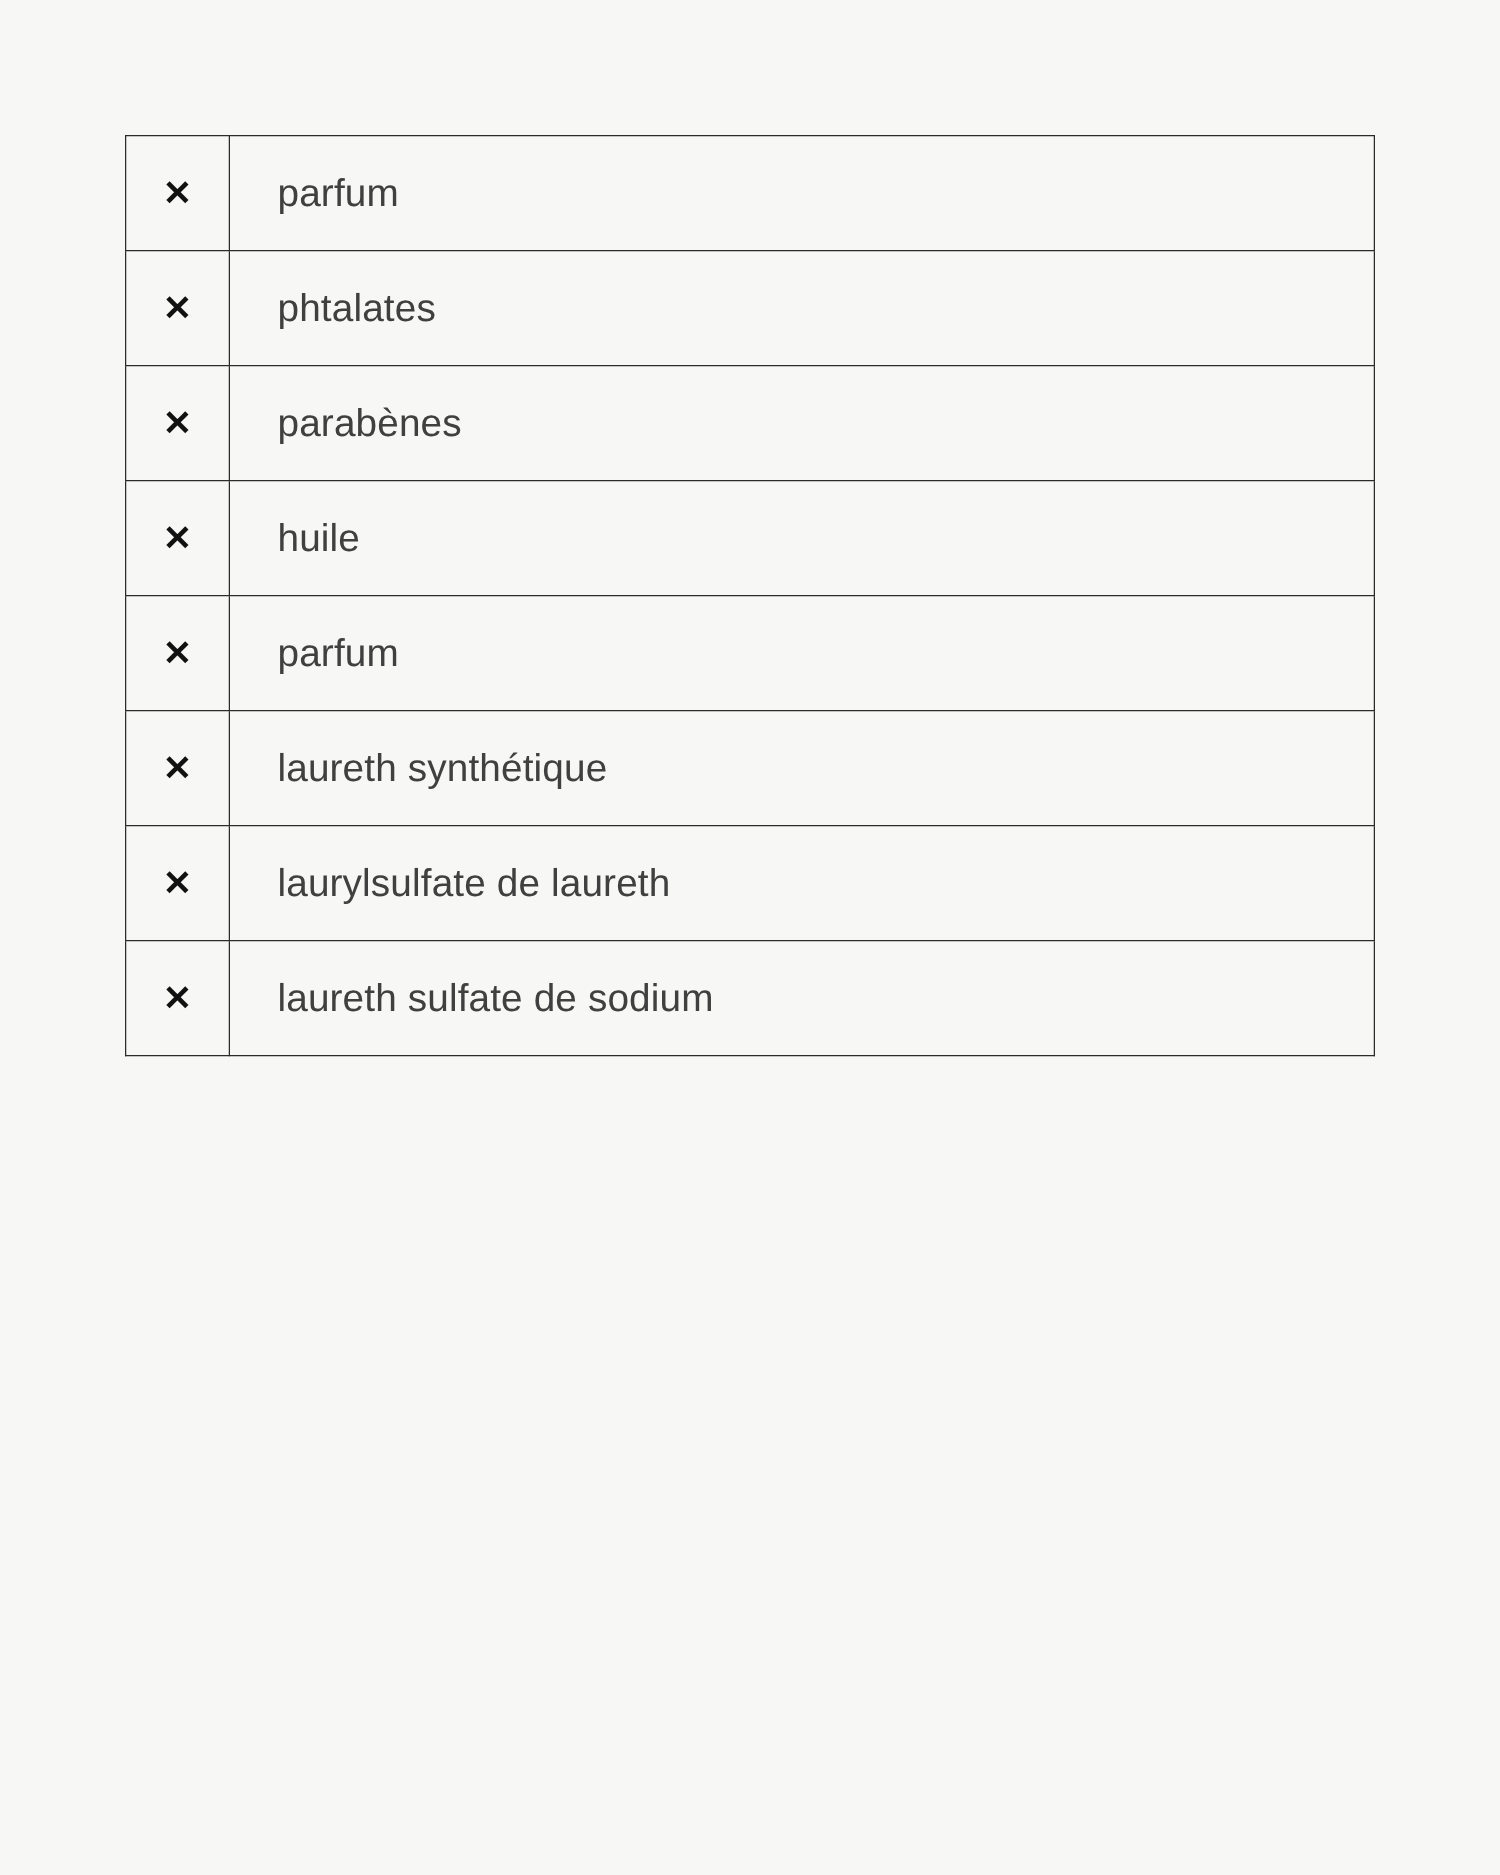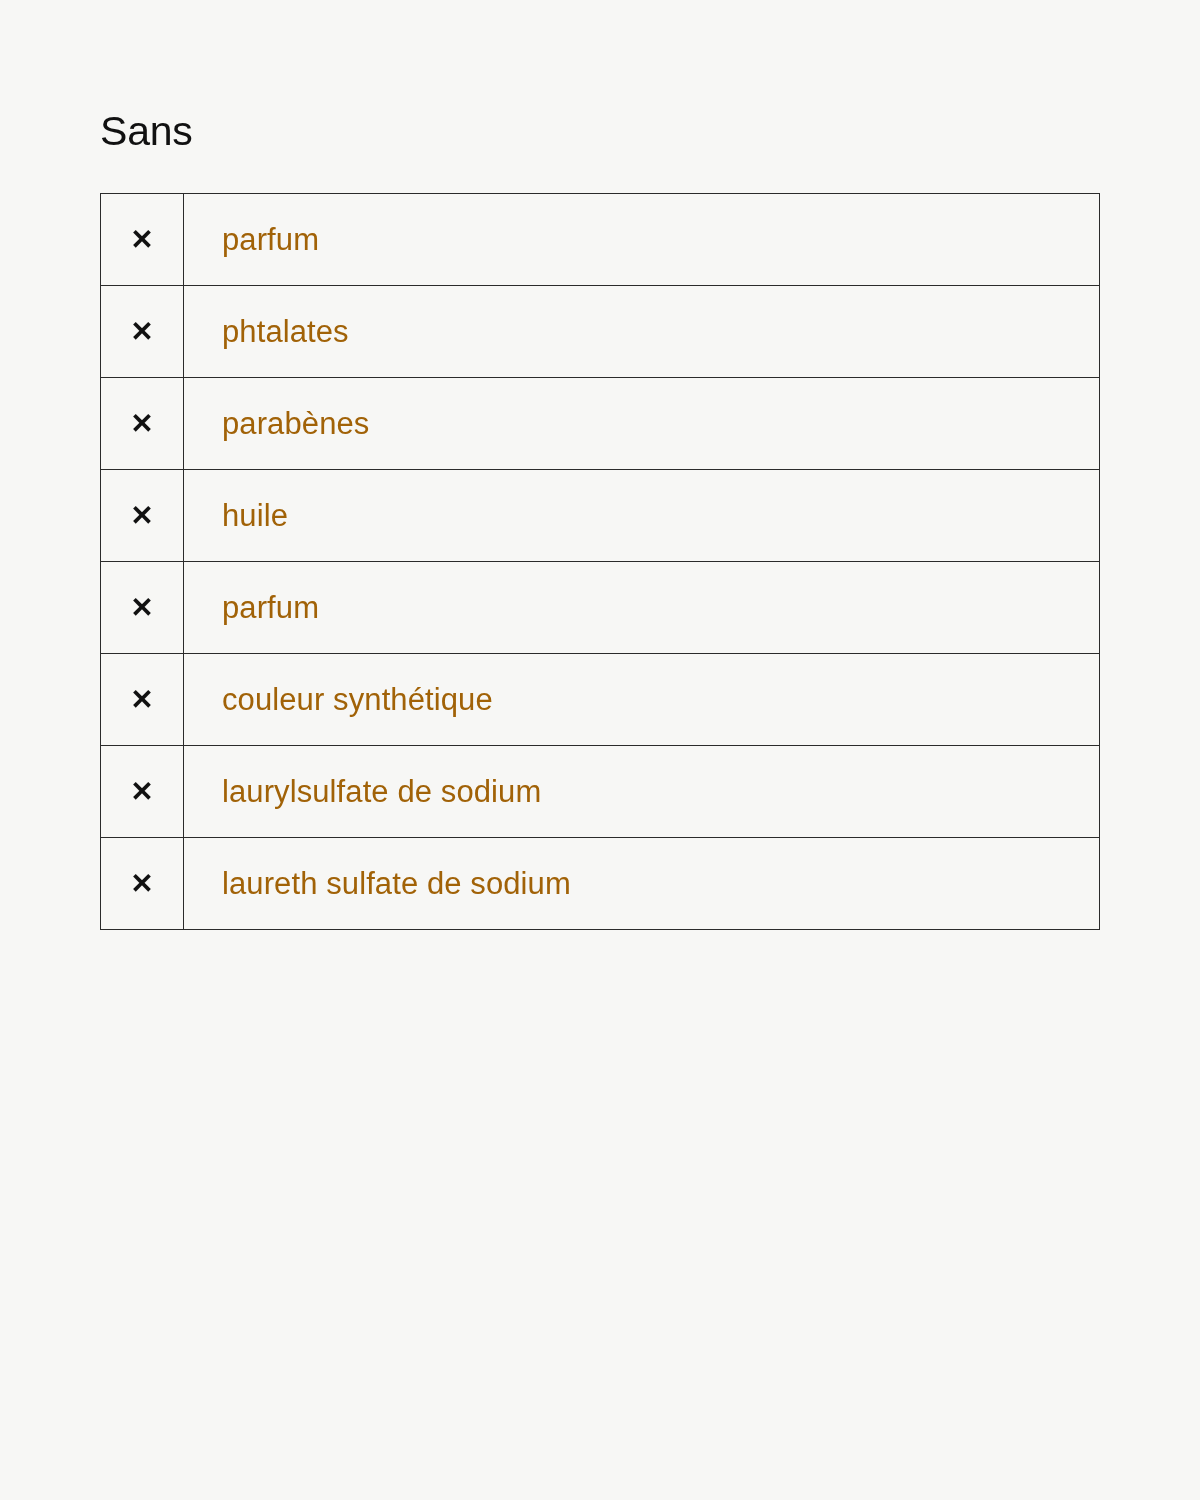--- a/index.html
+++ b/index.html
@@ -58,31 +58,30 @@
     font-size: 28px;
     font-weight: 700;
     line-height: 1;
     color: #111111;
   }
   td.cell-label {
     padding-left: 38px;
     font-size: 31px;
     font-weight: 400;
     letter-spacing: 0.1px;
-    color: #a16207;
+    color: #404040;
     white-space: nowrap;
   }
 </style>
 </head>
 <body>
 
 <div class="page">
   <div class="content">
 
-    <h1 class="section-title">Sans</h1>
 
     <table class="ingredient-table">
       <tbody>
 
         <tr>
           <td class="cell-mark">
             <span class="mark-icon">✕</span>
           </td>
           <td class="cell-label">parfum</td>
         </tr>
@@ -112,28 +111,28 @@
           <td class="cell-mark">
             <span class="mark-icon">✕</span>
           </td>
           <td class="cell-label">parfum</td>
         </tr>
 
         <tr>
           <td class="cell-mark">
             <span class="mark-icon">✕</span>
           </td>
-          <td class="cell-label">couleur synthétique</td>
+          <td class="cell-label">laureth synthétique</td>
         </tr>
 
         <tr>
           <td class="cell-mark">
             <span class="mark-icon">✕</span>
           </td>
-          <td class="cell-label">laurylsulfate de sodium</td>
+          <td class="cell-label">laurylsulfate de laureth</td>
         </tr>
 
         <tr>
           <td class="cell-mark">
             <span class="mark-icon">✕</span>
           </td>
           <td class="cell-label">laureth sulfate de sodium</td>
         </tr>
 
       </tbody>

